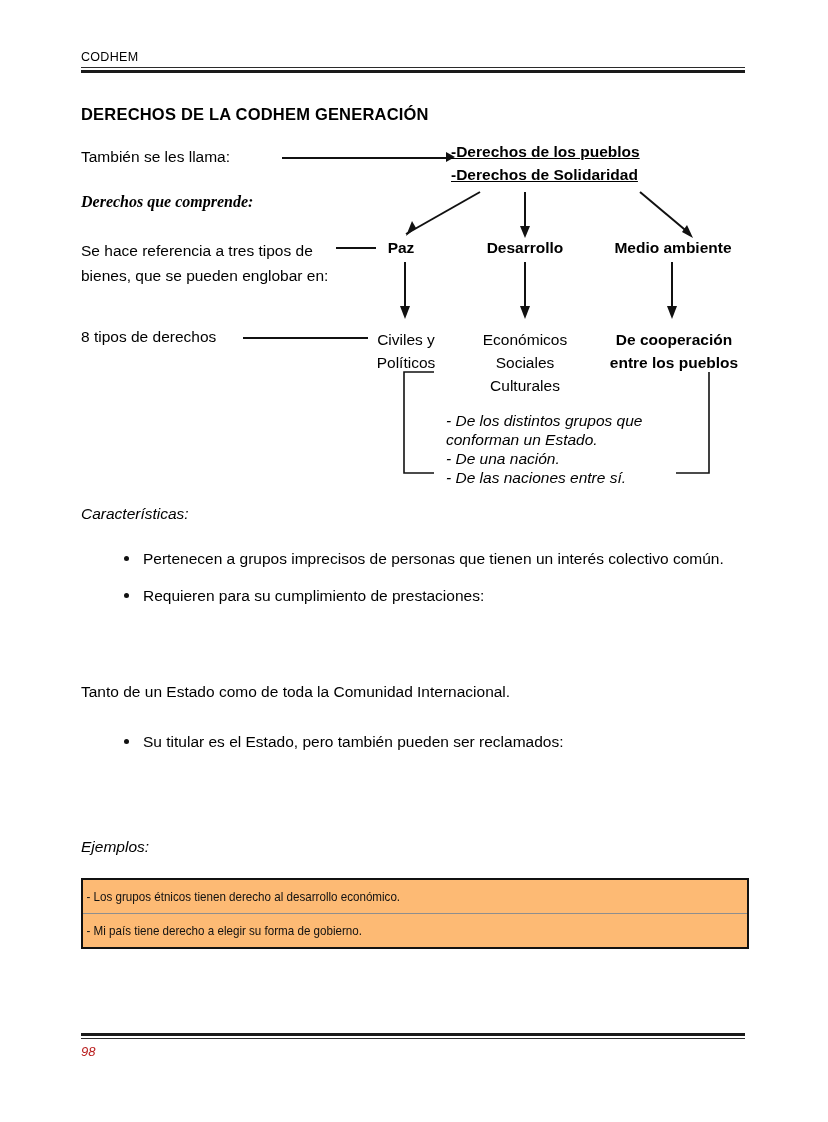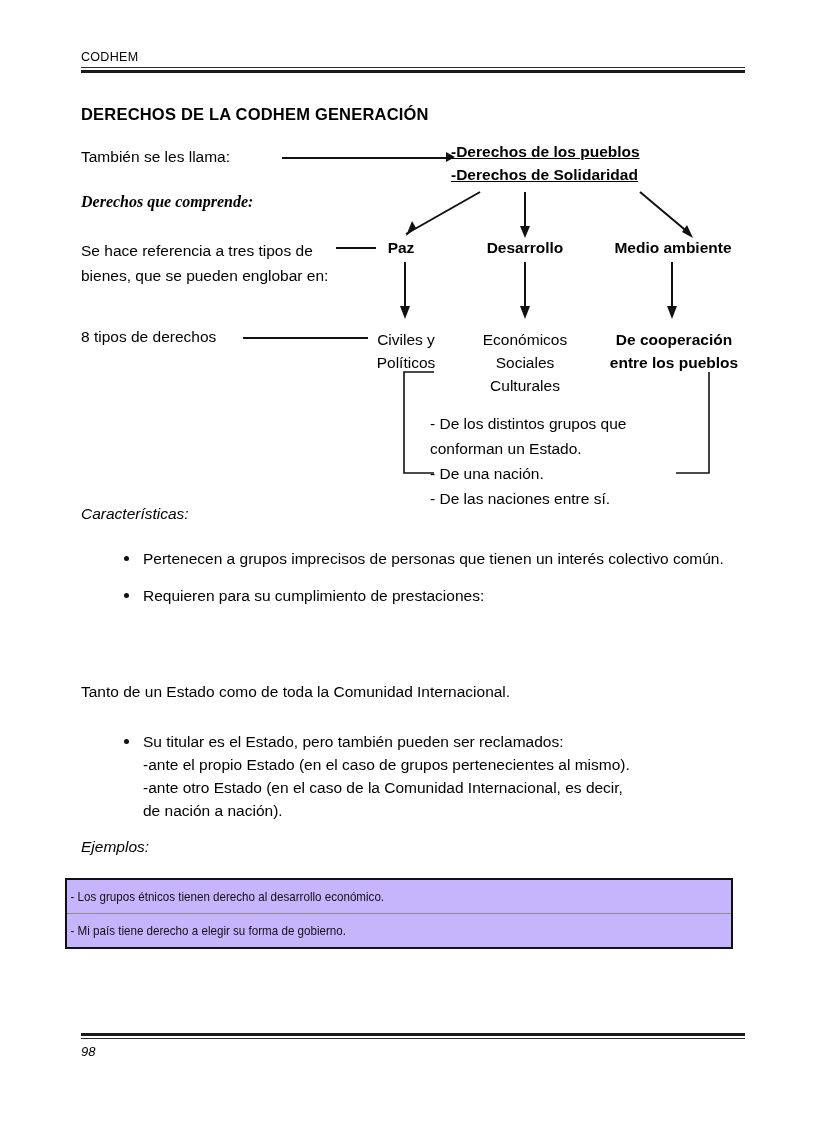--- a/index.html
+++ b/index.html
@@ -59,21 +59,21 @@
     height: 2px;
     background: #ffffff;
   }
   #page-footer .rule-thin {
     height: 1px;
     background: #2b2b2b;
   }
   #page-footer .pg-num {
     font-size: 13px;
     font-style: italic;
-    color: #000000;
+    color: #b91c1c;
     padding-top: 5px;
   }
 
   
   .abs { position: absolute; }
 
   .title {
     left: 81px;
     top: 105px;
     font-size: 16.5px;
@@ -136,25 +136,26 @@
     top: 328px;
     font-size: 15.5px;
     line-height: 23px;
     text-align: center;
   }
   .dg-leaf.l1 { left: 368px; width: 76px; }
   .dg-leaf.l2 { left: 455px; width: 140px; }
   .dg-leaf.l3 { left: 585px; width: 178px; font-weight: bold; }
 
   .dg-sub {
-    left: 430px;
+    left: 446px;
     top: 411px;
     font-size: 15.5px;
-    line-height: 25px;
+    line-height: 19px;
     white-space: pre-line;
+    font-style: italic;
   }
 
   
   .ln { position: absolute; background: #111; }
   .ln-h { height: 2px; }
   .arrowhead { position: absolute; width: 0; height: 0; }
 
   
   .caract {
     left: 81px;
@@ -203,26 +204,26 @@
   .blist-2 .sub-lines { white-space: pre-line; }
 
   .ejemplos {
     left: 81px;
     top: 838px;
   }
 
   
   #examples-table {
     position: absolute;
-    left: 65px;
+    left: 81px;
     top: 878px;
     width: 664px;
     border: 2.5px solid #111;
     border-collapse: collapse;
-    background: #c4b5fd;
+    background: #fdba74;
   }
   #examples-table .row {
     height: 33.5px;
     border-bottom: 1px solid #8e8e8e;
     display: flex;
     align-items: center;
     box-sizing: border-box;
   }
   #examples-table .row:last-child { border-bottom: none; }
   #examples-table .cell {
@@ -321,23 +322,20 @@
     <div>Requieren para su cumplimiento de prestaciones:</div>
   </li>
 </ul>
 
 <div class="abs tanto">Tanto de un Estado como de toda la Comunidad Internacional.</div>
 
 <ul class="blist blist-2">
   <li>
     <span class="dot"></span>
     <div>Su titular es el Estado, pero también pueden ser reclamados:</div>
-    <div class="sub-lines">-ante el propio Estado (en el caso de grupos pertenecientes al mismo).
--ante otro Estado (en el caso de la Comunidad Internacional, es decir,
-de nación a nación).</div>
   </li>
 </ul>
 
 <div class="abs ejemplos caract-i">Ejemplos:</div>
 
 <div id="examples-table">
   <div class="row">
     <div class="cell">- Los grupos étnicos tienen derecho al desarrollo económico.</div>
   </div>
   <div class="row">

